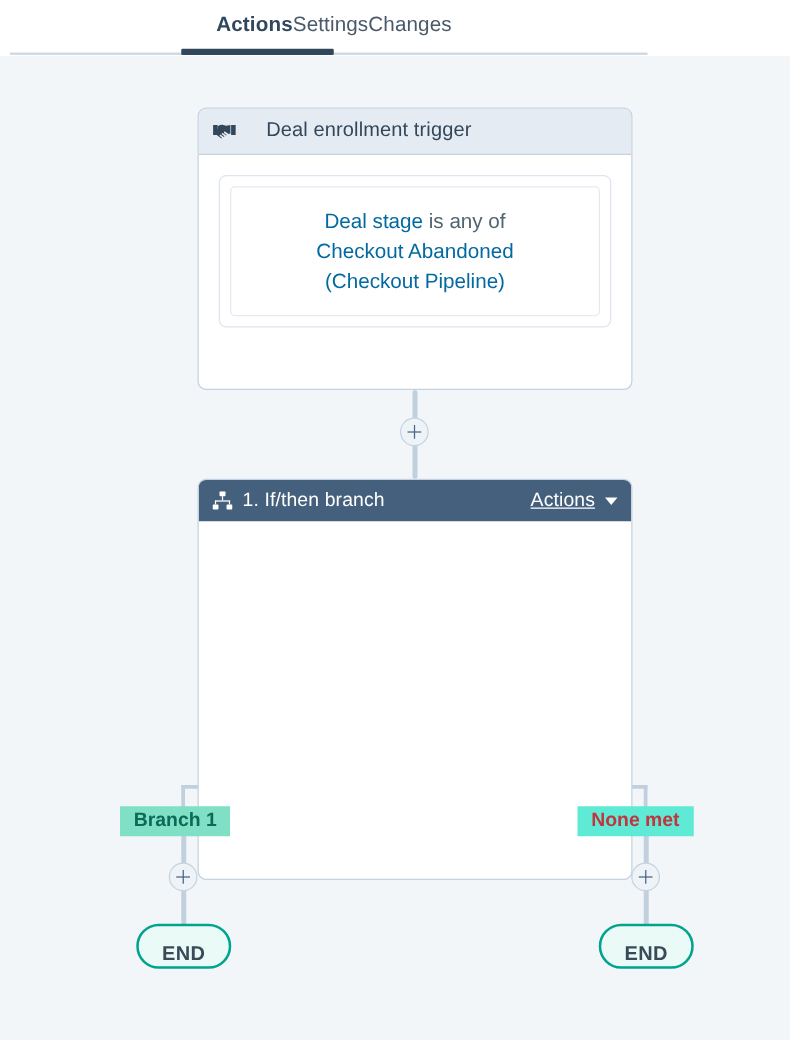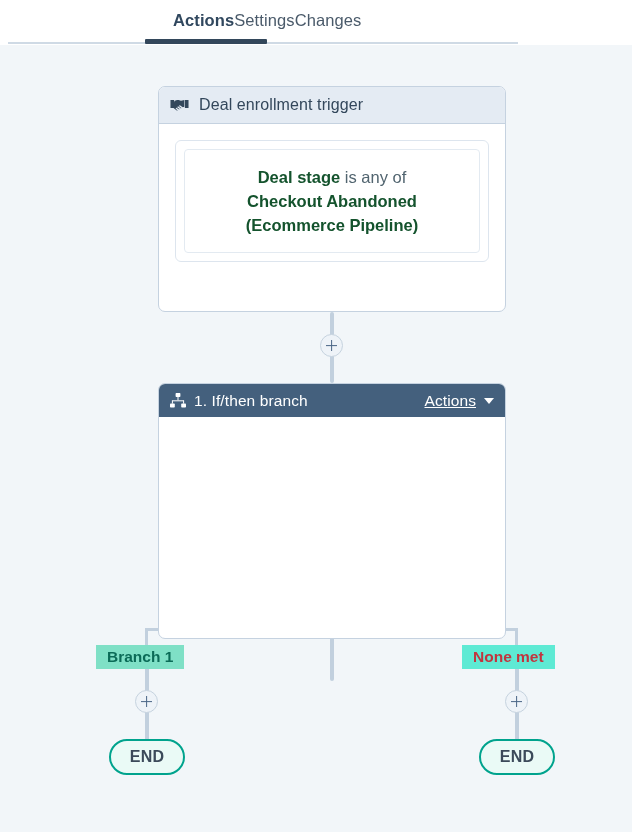--- a/index.html
+++ b/index.html
@@ -134,21 +134,21 @@
     background: #e4ebf3;
     border-bottom: 1.5px solid #c5d2e0;
     display: flex;
     align-items: center;
     padding-left: 11px;
     box-sizing: border-box;
   }
   .trigger-header-title {
     font-size: 16px;
     color: #33475b;
-    margin-left: 10px;
+    margin-left: 24px;
     letter-spacing: 0.1px;
     text-align: center;
   }
   .handshake-icon {
     width: 19px;
     height: 14px;
     display: block;
     flex: none;
   }
   .card-body {
@@ -168,30 +168,30 @@
     padding: 15px 12px;
     text-align: center;
     background: #ffffff;
   }
   .cond-text {
     font-size: 16.5px;
     line-height: 24px;
     color: #51646f;
   }
   .cond-text b {
-    color: #14532d;
-    font-weight: bold;
+    color: #0369a1;
+    font-weight: normal;
   }
 
   
   #branch-card {
     left: 158px;
     top: 338px;
     width: 348px;
-    height: 256px;
+    height: 321px;
   }
   .branch-header {
     height: 33px;
     background: #44607d;
     display: flex;
     align-items: center;
     padding: 0 11px;
     box-sizing: border-box;
   }
   .branch-header-title {
@@ -260,21 +260,21 @@
 
   
   .end-pill {
     position: absolute;
     width: 76px;
     height: 36px;
     border: 2px solid #00a38d;
     background: #eafaf6;
     border-radius: 18px;
     display: flex;
-    align-items: center;
+    align-items: flex-end;
     justify-content: center;
     box-sizing: border-box;
     z-index: 4;
     cursor: pointer;
   }
   .end-label {
     font-size: 16px;
     font-weight: bold;
     color: #3b4a5a;
     letter-spacing: 0.3px;
@@ -309,21 +309,21 @@
         <path fill="#33475b" d="M5.6 3.3c1.9-1.1 3.6-1.5 5.2-1.1l3.1 0.8 4.2-0.8v8.6l-1.9 0.6-3.3-2.4c-0.4-0.3-0.9-0.2-1.2 0.2-0.3 0.4-0.2 0.9 0.2 1.2l2.5 1.8-0.5 0.6-3.2-2.3c-0.4-0.3-0.9-0.2-1.2 0.2-0.3 0.4-0.2 0.9 0.2 1.2l2.4 1.7-0.6 0.7-2.9-2.1c-0.4-0.3-0.9-0.2-1.2 0.2-0.3 0.4-0.2 0.9 0.2 1.2l2 1.5-0.6 0.6-5.4-3.9z"></path>
       </svg>
       <span class="trigger-header-title">Deal enrollment trigger</span>
     </div>
     <div class="card-body">
       <div class="cond-outer">
         <div class="cond-inner">
           <div class="cond-text">
             <b>Deal stage</b><span> is any of</span><br>
             <b>Checkout Abandoned</b><br>
-            <b>(Ecommerce Pipeline)</b>
+            <b>(Checkout Pipeline)</b>
           </div>
         </div>
       </div>
     </div>
   </div>
 
   <div class="vline" style="left:330px; top:267px; height:71px;"></div>
   <div class="plus-btn" style="left:320px; top:289px;"></div>
 
   <div class="card" id="branch-card">

